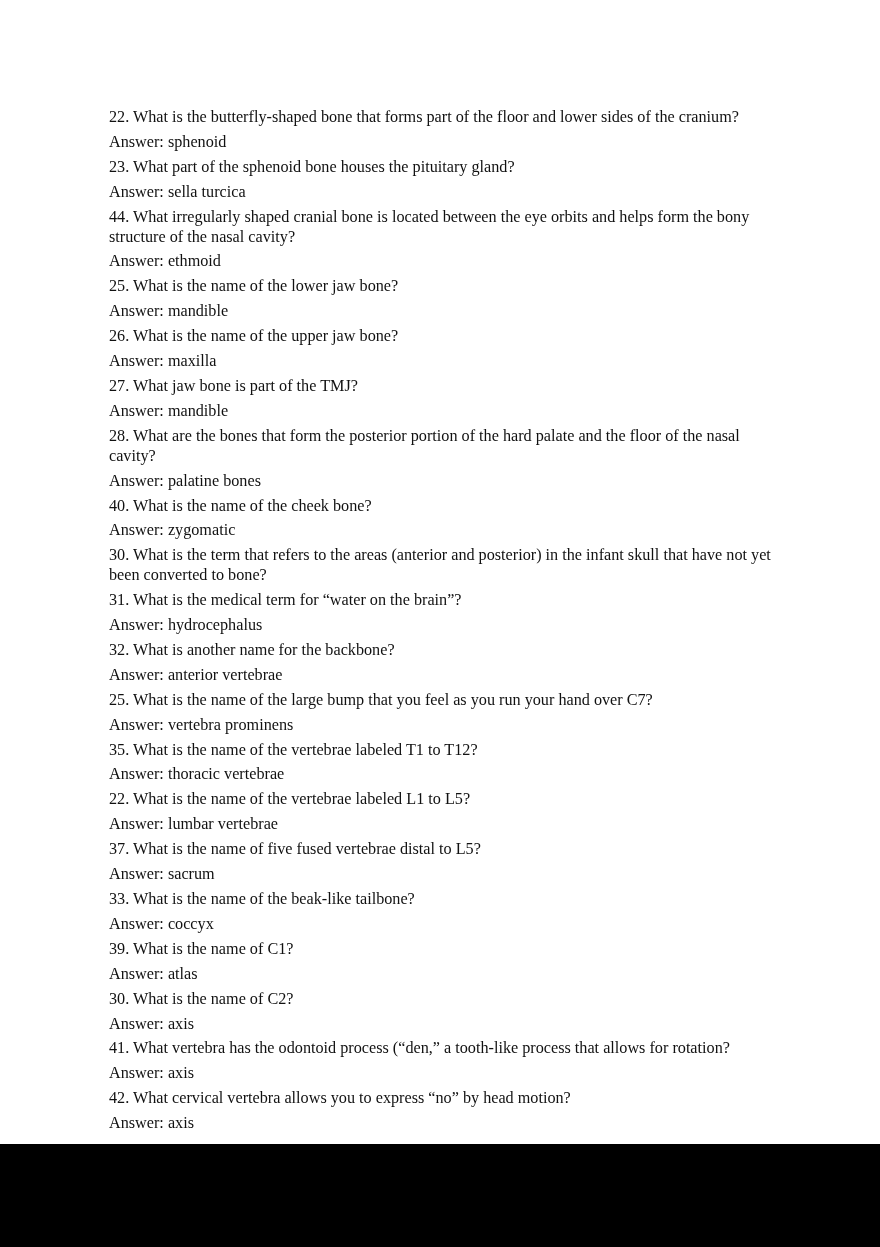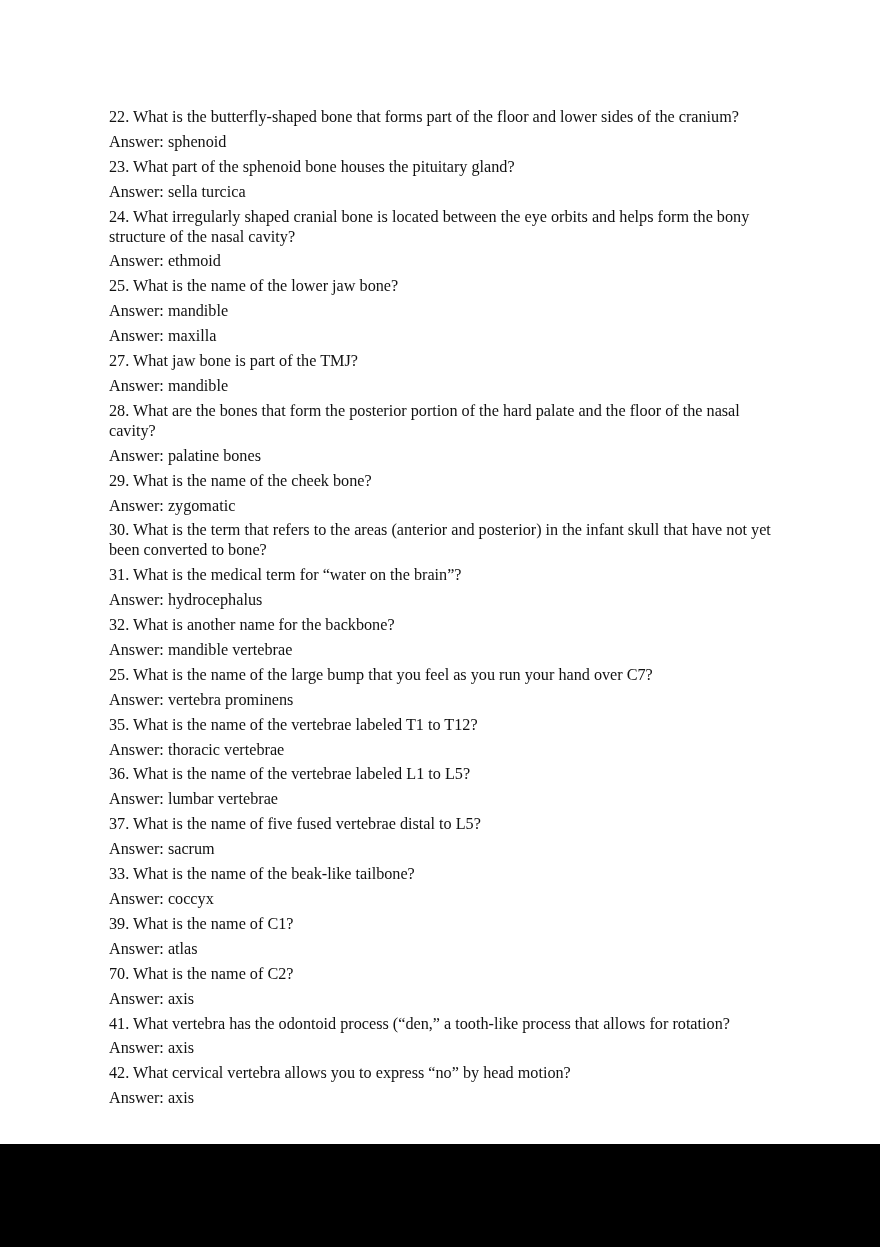--- a/index.html
+++ b/index.html
@@ -56,81 +56,82 @@
   <div class="content">
     <div class="qa">
       <span class="question">22. What is the butterfly-shaped bone that forms part of the floor and lower sides of the cranium?</span>
       <span class="answer">Answer: sphenoid</span>
     </div>
     <div class="qa">
       <span class="question">23. What part of the sphenoid bone houses the pituitary gland?</span>
       <span class="answer">Answer: sella turcica</span>
     </div>
     <div class="qa">
-      <span class="question">24. What irregularly shaped cranial bone is located between the eye orbits and helps form the bony structure of the nasal cavity?</span>
+      <span class="question">44. What irregularly shaped cranial bone is located between the eye orbits and helps form the bony structure of the nasal cavity?</span>
       <span class="answer">Answer: ethmoid</span>
     </div>
     <div class="qa">
       <span class="question">25. What is the name of the lower jaw bone?</span>
       <span class="answer">Answer: mandible</span>
     </div>
     <div class="qa">
+      <span class="question">26. What is the name of the upper jaw bone?</span>
       <span class="answer">Answer: maxilla</span>
     </div>
     <div class="qa">
       <span class="question">27. What jaw bone is part of the TMJ?</span>
       <span class="answer">Answer: mandible</span>
     </div>
     <div class="qa">
       <span class="question">28. What are the bones that form the posterior portion of the hard palate and the floor of the nasal cavity?</span>
       <span class="answer">Answer: palatine bones</span>
     </div>
     <div class="qa">
-      <span class="question">29. What is the name of the cheek bone?</span>
+      <span class="question">40. What is the name of the cheek bone?</span>
       <span class="answer">Answer: zygomatic</span>
     </div>
     <div class="qa">
       <span class="question">30. What is the term that refers to the areas (anterior and posterior) in the infant skull that have not yet been converted to bone?</span>
     </div>
     <div class="qa">
       <span class="question">31. What is the medical term for “water on the brain”?</span>
       <span class="answer">Answer: hydrocephalus</span>
     </div>
     <div class="qa">
       <span class="question">32. What is another name for the backbone?</span>
     </div>
     <div class="qa">
-      <span class="answer">Answer: mandible vertebrae</span>
+      <span class="answer">Answer: anterior vertebrae</span>
     </div>
     <div class="qa">
       <span class="question">25. What is the name of the large bump that you feel as you run your hand over C7?</span>
       <span class="answer">Answer: vertebra prominens</span>
     </div>
     <div class="qa">
       <span class="question">35. What is the name of the vertebrae labeled T1 to T12?</span>
       <span class="answer">Answer: thoracic vertebrae</span>
     </div>
     <div class="qa">
-      <span class="question">36. What is the name of the vertebrae labeled L1 to L5?</span>
+      <span class="question">22. What is the name of the vertebrae labeled L1 to L5?</span>
       <span class="answer">Answer: lumbar vertebrae</span>
     </div>
     <div class="qa">
       <span class="question">37. What is the name of five fused vertebrae distal to L5?</span>
       <span class="answer">Answer: sacrum</span>
     </div>
     <div class="qa">
       <span class="question">33. What is the name of the beak-like tailbone?</span>
       <span class="answer">Answer: coccyx</span>
     </div>
     <div class="qa">
       <span class="question">39. What is the name of C1?</span>
       <span class="answer">Answer: atlas</span>
     </div>
     <div class="qa">
-      <span class="question">70. What is the name of C2?</span>
+      <span class="question">30. What is the name of C2?</span>
       <span class="answer">Answer: axis</span>
     </div>
     <div class="qa">
       <span class="question">41. What vertebra has the odontoid process (“den,” a tooth-like process that allows for rotation?</span>
       <span class="answer">Answer: axis</span>
     </div>
     <div class="qa">
       <span class="question">42. What cervical vertebra allows you to express “no” by head motion?</span>
       <span class="answer">Answer: axis</span>
     </div>

